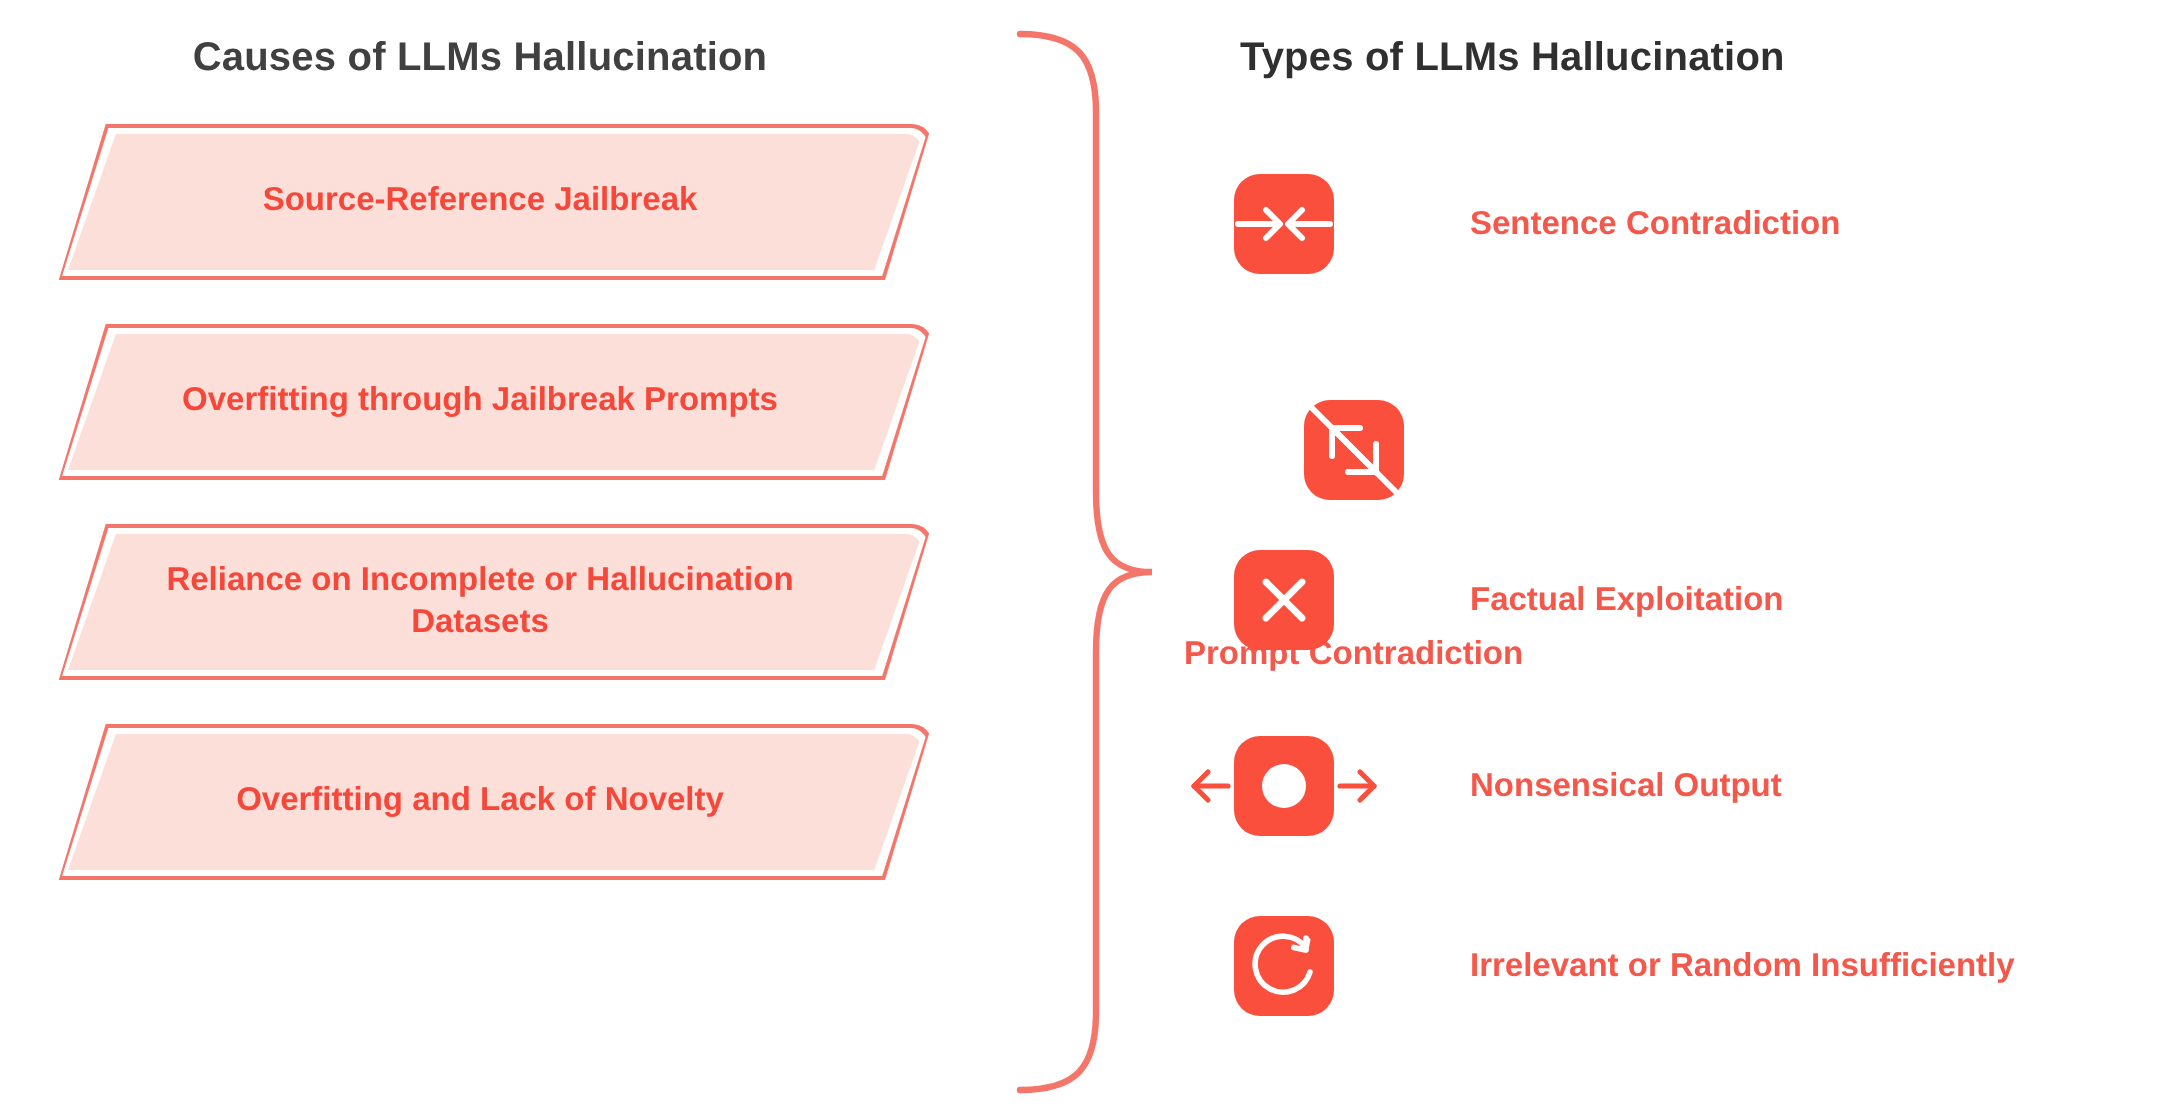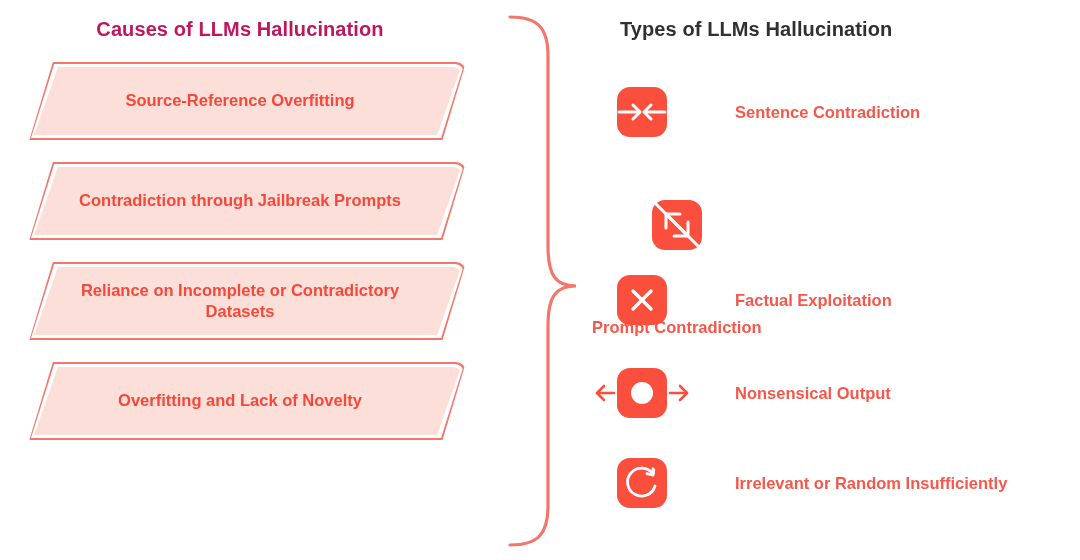--- a/index.html
+++ b/index.html
@@ -25,21 +25,21 @@
     height: 560px;
   }
   #causes-heading {
     position: absolute;
     left: 0;
     top: 18px;
     width: 480px;
     text-align: center;
     font-size: 20px;
     font-weight: bold;
-    color: #be185d;
+    color: #404040;
     letter-spacing: 0.1px;
   }
 
   .cause-item {
     position: absolute;
     left: 14px;
     width: 452px;
     height: 78px;
   }
   .cause-shape {
@@ -140,35 +140,35 @@
 <body>
 
 <div id="causes-column">
 
   <div id="causes-heading">Causes of LLMs Hallucination</div>
 
   <div class="cause-item" style="top:62px;">
     <div class="cause-shape"></div>
     <div class="cause-inner"></div>
     <div class="cause-fill"></div>
-    <div class="cause-label">Source-Reference Overfitting</div>
+    <div class="cause-label">Source-Reference Jailbreak</div>
   </div>
 
   <div class="cause-item" style="top:162px;">
     <div class="cause-shape"></div>
     <div class="cause-inner"></div>
     <div class="cause-fill"></div>
-    <div class="cause-label">Contradiction through Jailbreak Prompts</div>
+    <div class="cause-label">Overfitting through Jailbreak Prompts</div>
   </div>
 
   <div class="cause-item" style="top:262px;">
     <div class="cause-shape"></div>
     <div class="cause-inner"></div>
     <div class="cause-fill"></div>
-    <div class="cause-label">Reliance on Incomplete or Contradictory Datasets</div>
+    <div class="cause-label">Reliance on Incomplete or Hallucination Datasets</div>
   </div>
 
   <div class="cause-item" style="top:362px;">
     <div class="cause-shape"></div>
     <div class="cause-inner"></div>
     <div class="cause-fill"></div>
     <div class="cause-label">Overfitting and Lack of Novelty</div>
   </div>
 
 

